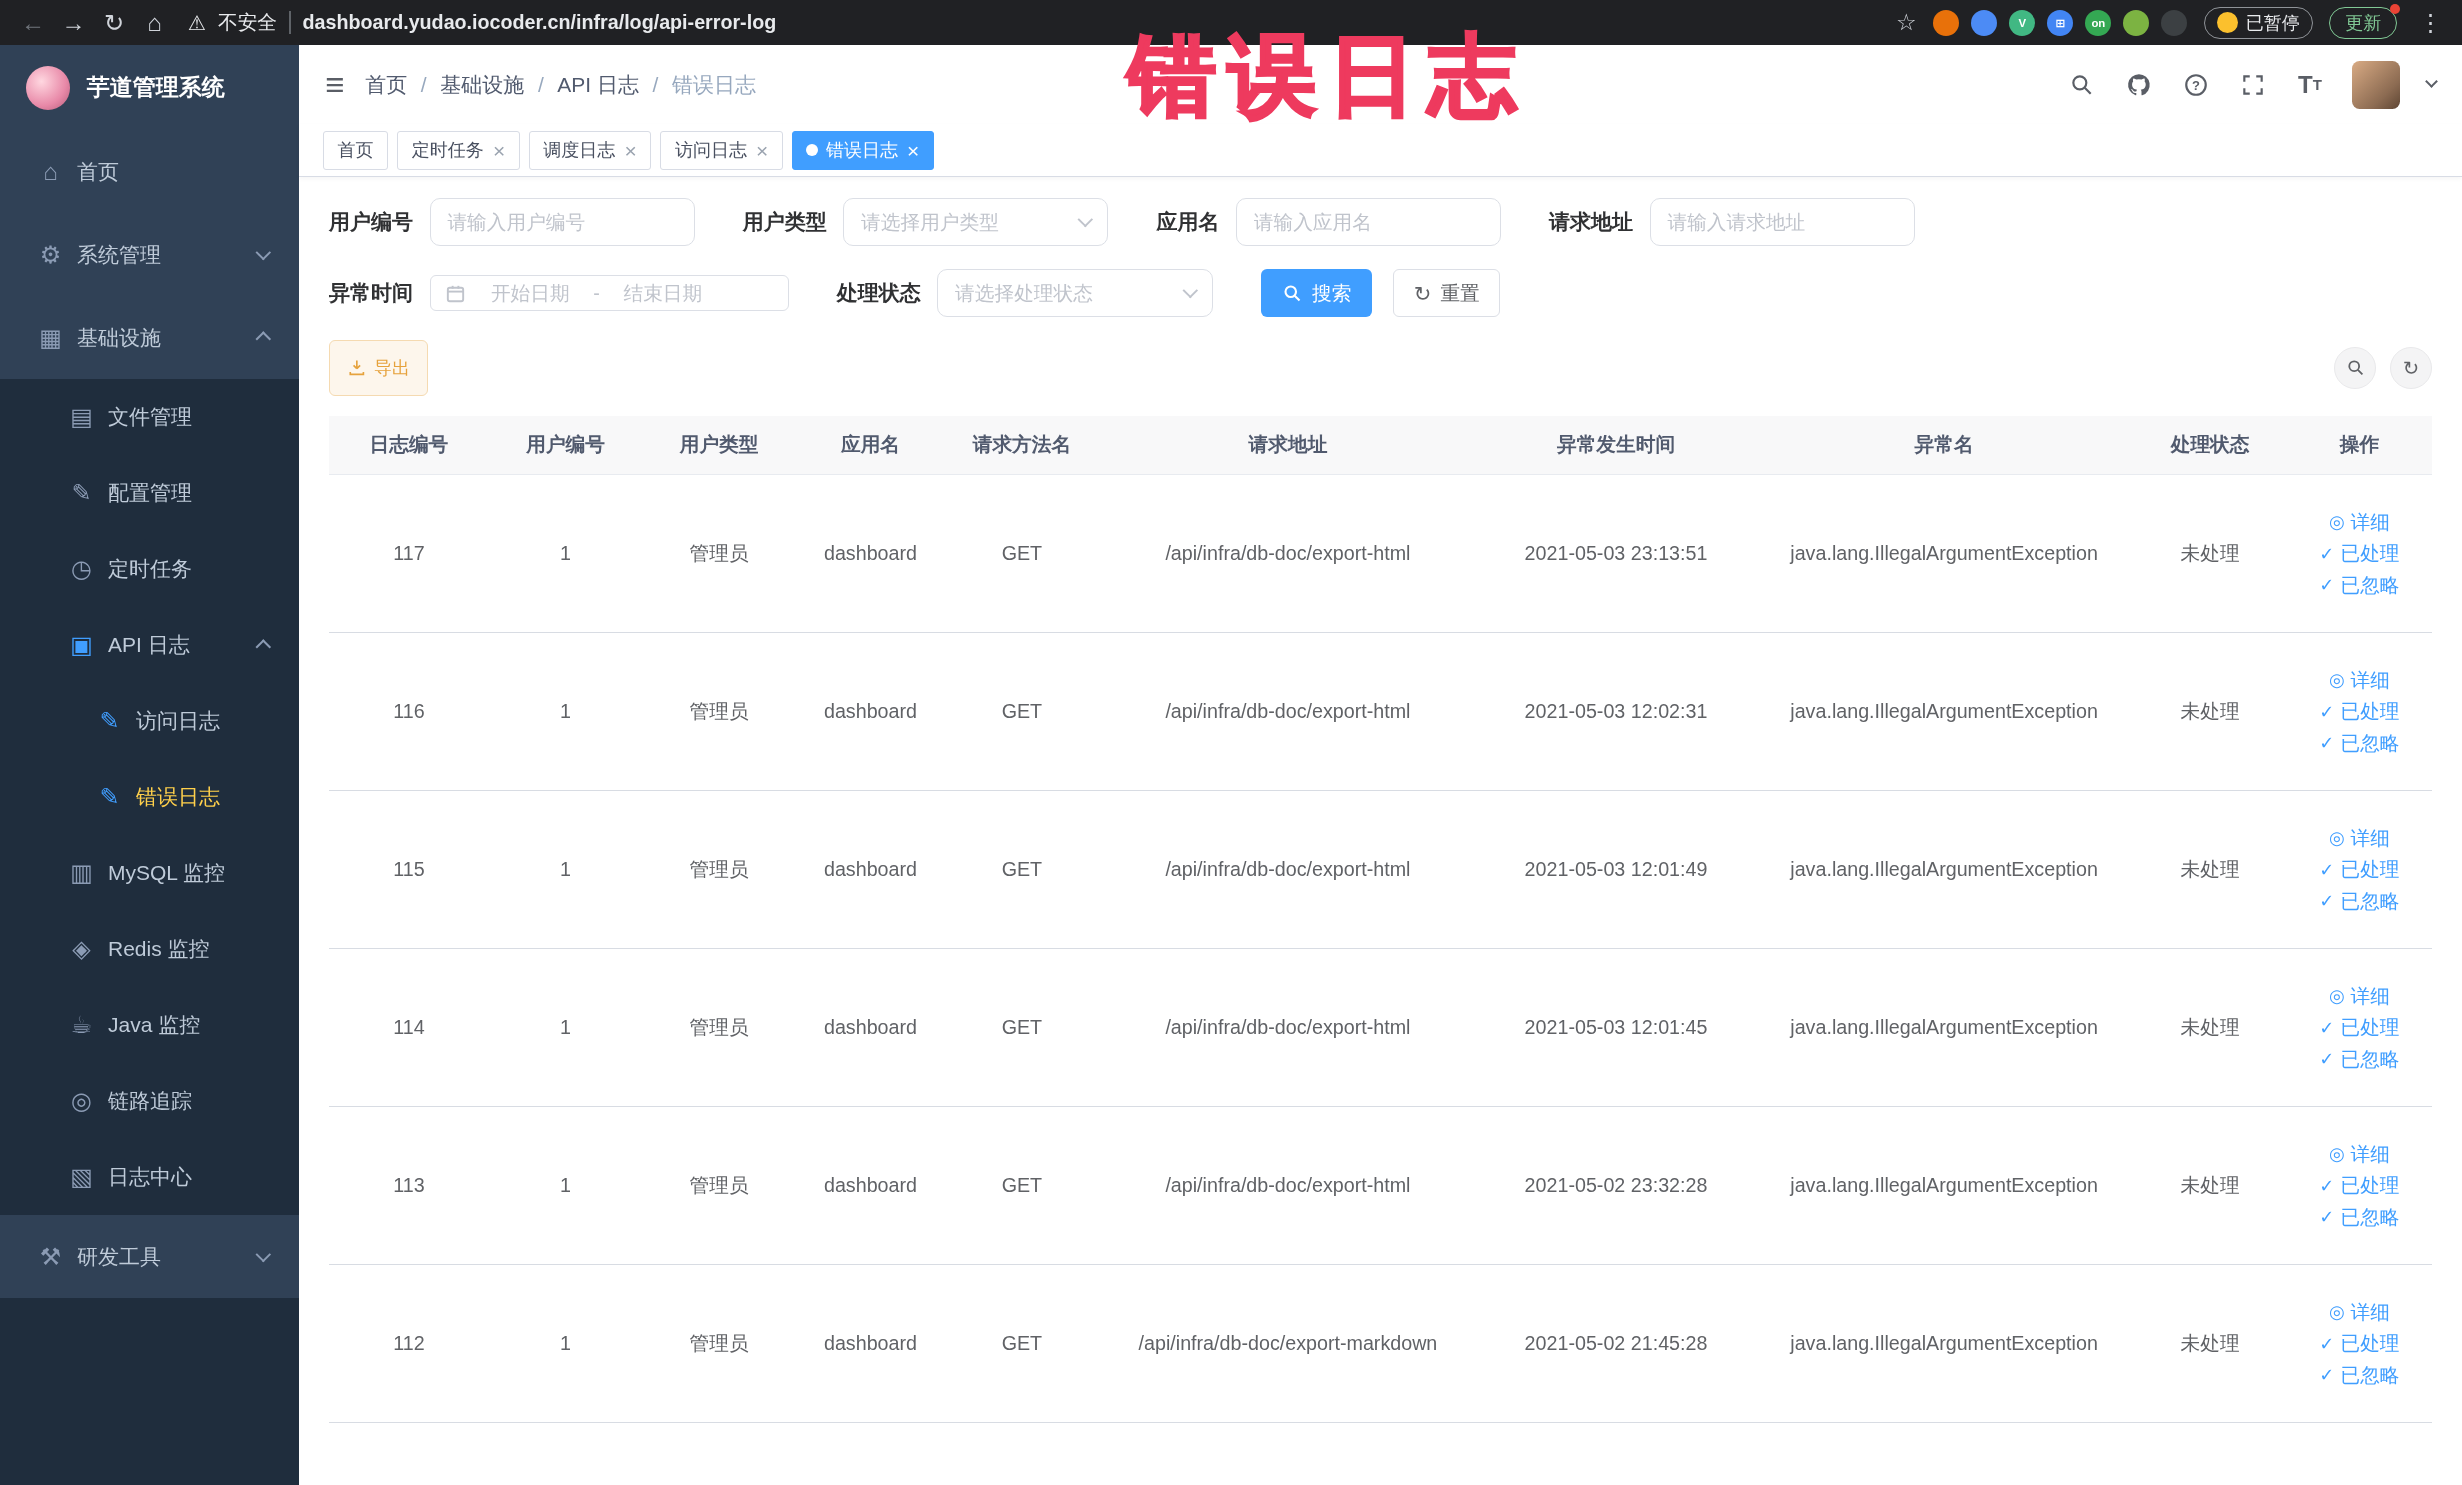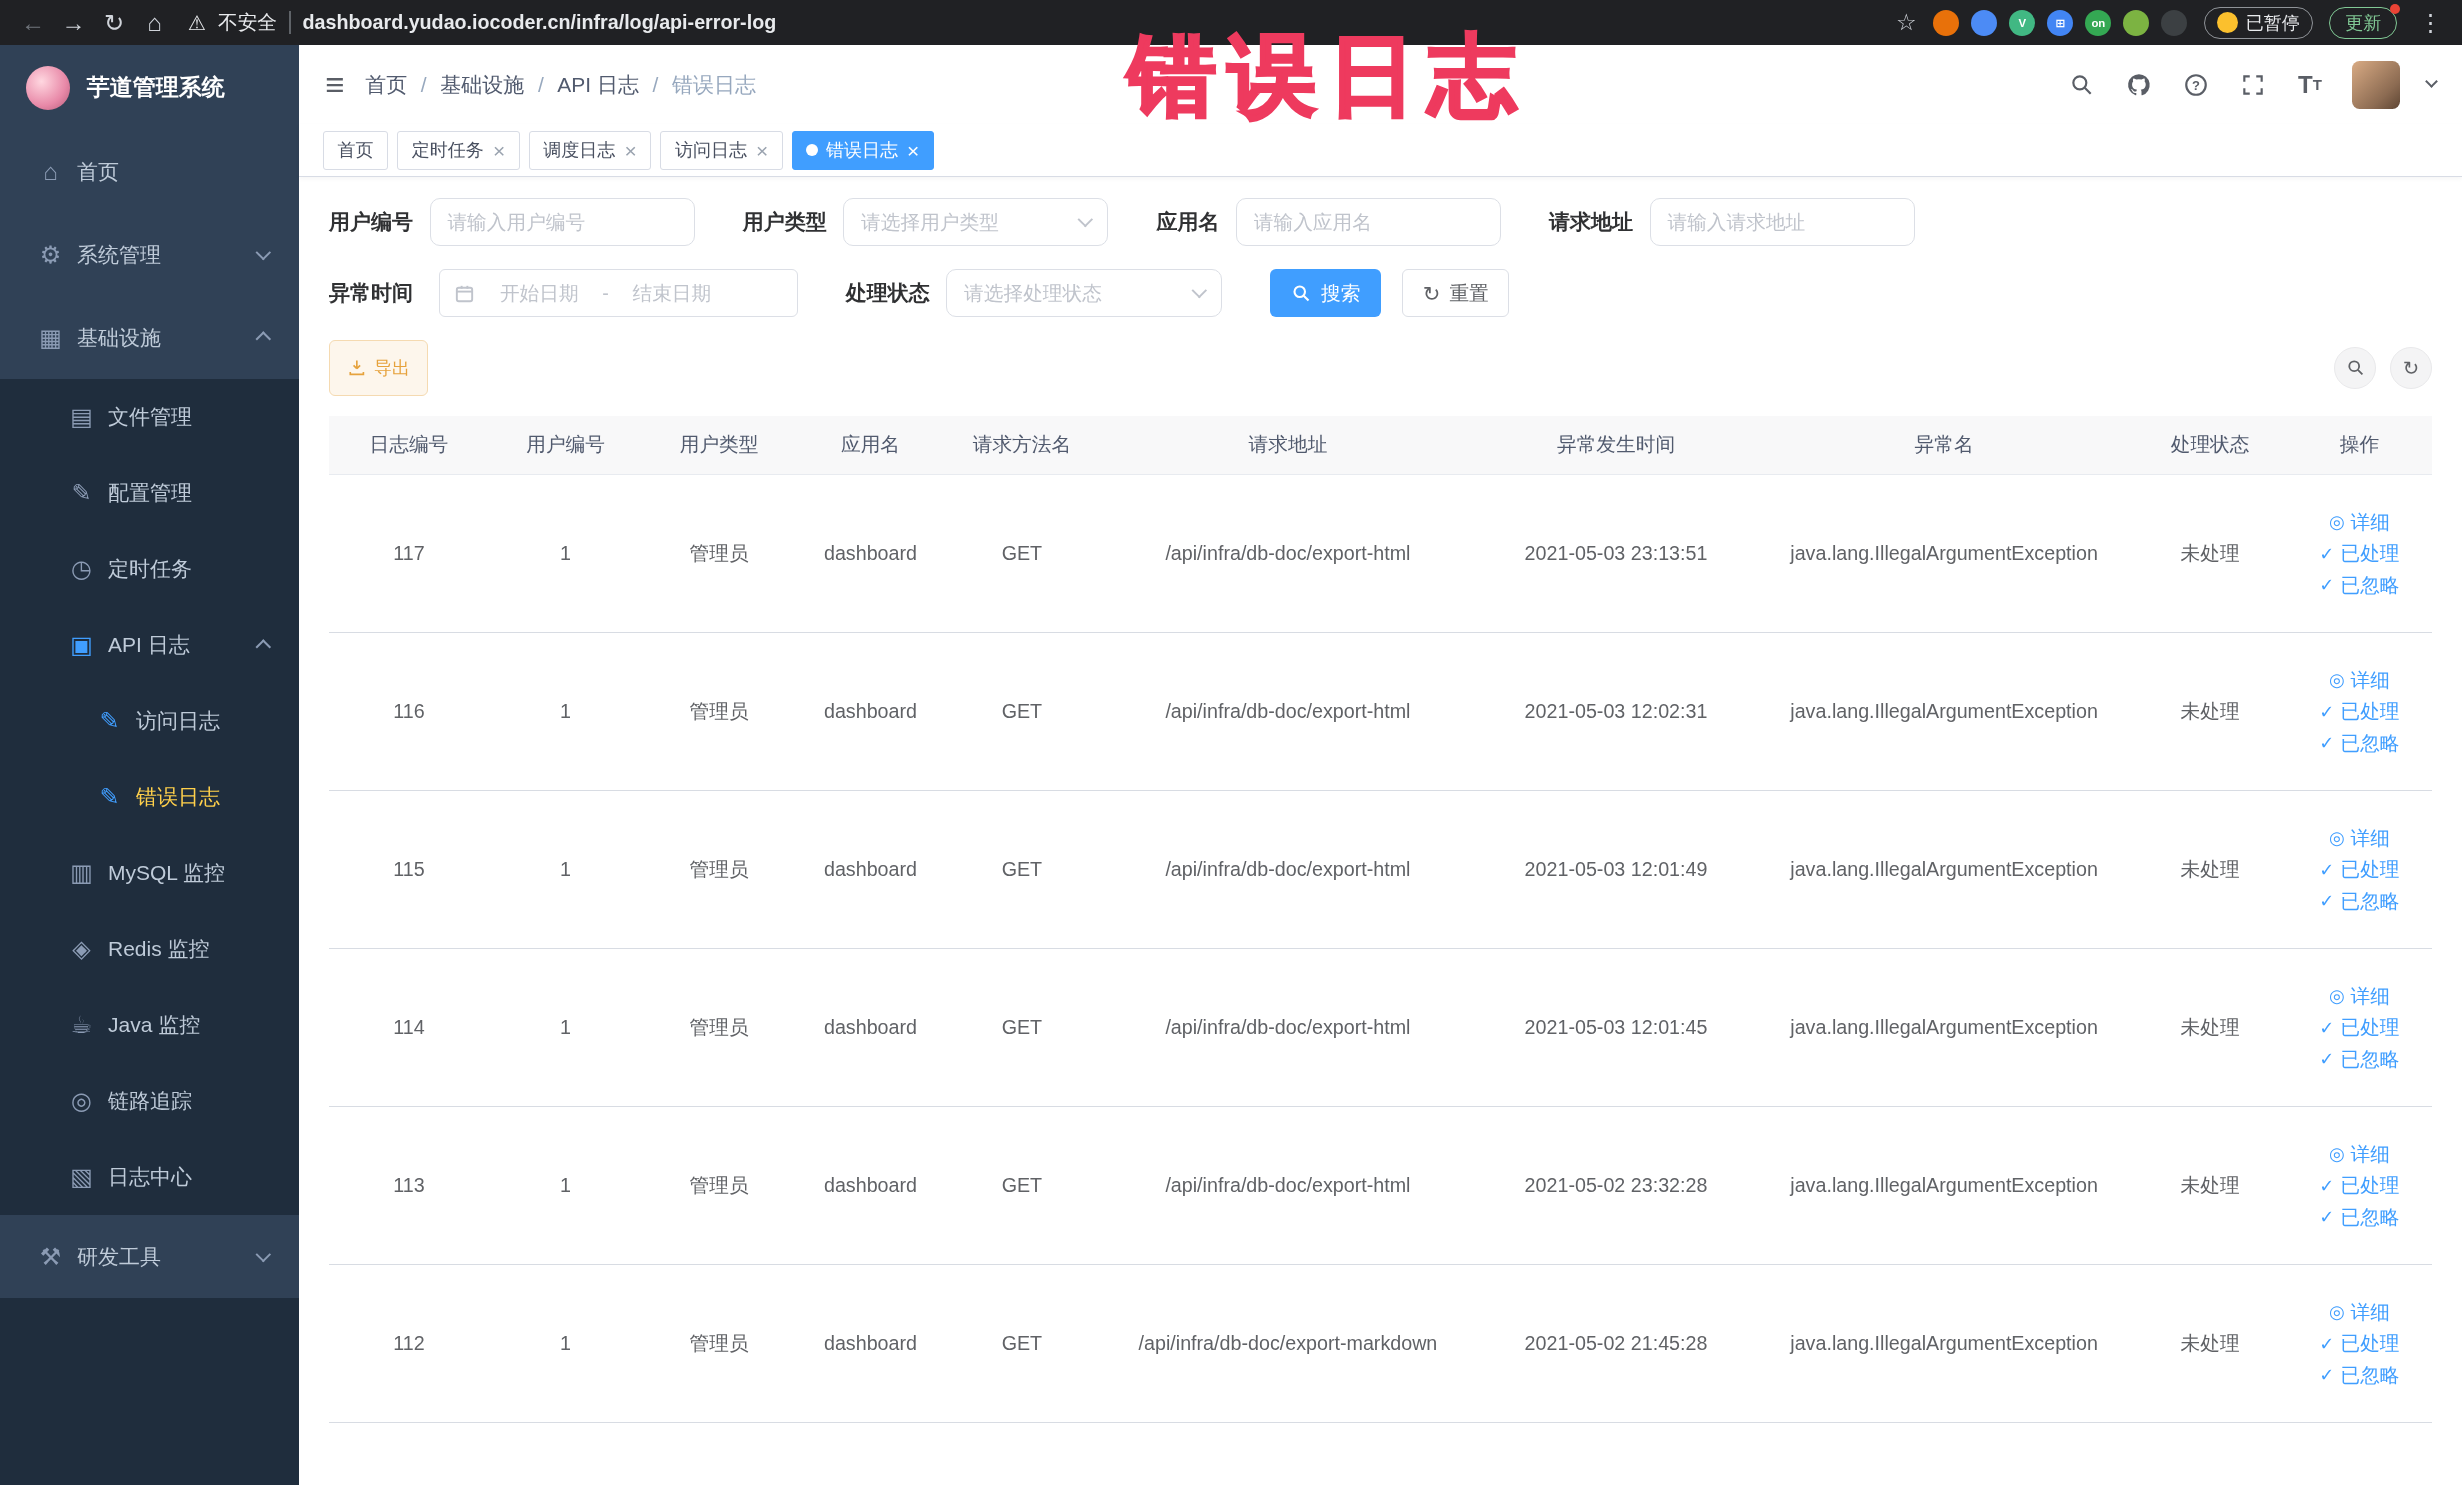--- a/index.html
+++ b/index.html
@@ -89,22 +89,22 @@
   .filter-row { display:flex; align-items:center; margin-bottom:23px; }
   .fg { display:flex; align-items:center; margin-right:48px; }
   .flabel { font-size:21px; font-weight:bold; color:#303133; margin-right:16.7px; white-space:nowrap; }
   .input { width:265px; height:48px; border:1.5px solid #dcdfe6; border-radius:10px;
     padding:0 16.7px; font-size:19.7px; color:#606266; background:#fff; outline:none; }
   input::placeholder { color:#c0c4cc; }
   .select { display:flex; align-items:center; justify-content:space-between; cursor:pointer; }
   .select .ph { color:#c0c4cc; }
   .caret { width:10.6px; height:10.6px; border-right:2.3px solid #c0c4cc; border-bottom:2.3px solid #c0c4cc;
     transform:rotate(45deg); margin-top:-4.5px; flex:none; }
-  .range { width:359px; height:48px; border:1.5px solid #dcdfe6; border-radius:6px;
-    display:flex; align-items:center; padding:0 13.6px; gap:6px; background:#fff; cursor:pointer;margin-left:9px; }
+  .range { width:359px; height:36px; border:1.5px solid #dcdfe6; border-radius:6px;
+    display:flex; align-items:center; padding:0 13.6px; gap:6px; background:#fff; cursor:pointer; }
   .range svg { width:23px; height:23px; color:#c0c4cc; flex:none; }
   .range input { border:none; outline:none; width:114px; font-size:19.7px; color:#606266; text-align:center; }
   .range .sep { color:#c0c4cc; font-size:19.7px; }
   .btn { height:48px; border-radius:6px; font-size:19.7px; display:inline-flex; align-items:center;
     gap:9px; padding:0 19.7px; border:1.5px solid transparent; cursor:pointer;
     font-family:inherit; }
   .btn svg { width:21px; height:21px; }
   .btn-primary { background:var(--accent,#409eff); color:#fff; }
   .btn-plain { background:#fff; border-color:#dcdfe6; color:#606266; }
   .g-refresh { font-size:21px; line-height:1; }
@@ -113,21 +113,21 @@
     font-size:18px; padding:0 16.7px; border-radius:6px; display:inline-flex; gap:7.6px; align-items:center;
     cursor:pointer; font-family:inherit; }
   .btn-export svg { width:19.7px; height:19.7px; }
   .toolbar-right { margin-left:auto; display:flex; gap:13.6px; }
   .cbtn { width:42px; height:42px; border-radius:50%; border:1.5px solid #e9e9eb; background:#f4f4f5;
     color:#606266; display:flex; align-items:center; justify-content:center; font-size:19.7px; cursor:pointer; }
   .cbtn svg { width:19.7px; height:19.7px; }
 
   
   table { width:100%; border-collapse:collapse; font-size:19.7px; color:#606266; table-layout:fixed; }
-  thead th { background:#f8f8f9; color:#515a6e; font-weight:normal; height:59px;
+  thead th { background:#f8f8f9; color:#515a6e; font-weight:bold; height:59px;
     border-bottom:1.5px solid #e8ebf0; text-align:center; padding:0 7.6px; }
   tbody td { height:157px; border-bottom:1.5px solid #d8dce3; text-align:center; padding:0 7.6px;
     word-break:break-all; }
   .actions-cell { display:flex; flex-direction:column; align-items:center; justify-content:center;
     height:157px; gap:4.5px; }
   .row-action { display:flex; align-items:center; gap:6px; color:var(--accent,#409eff);
     font-size:19.7px; cursor:pointer; }
   .row-action i { font-style:normal; font-size:18px; }
 </style>
 </head>

